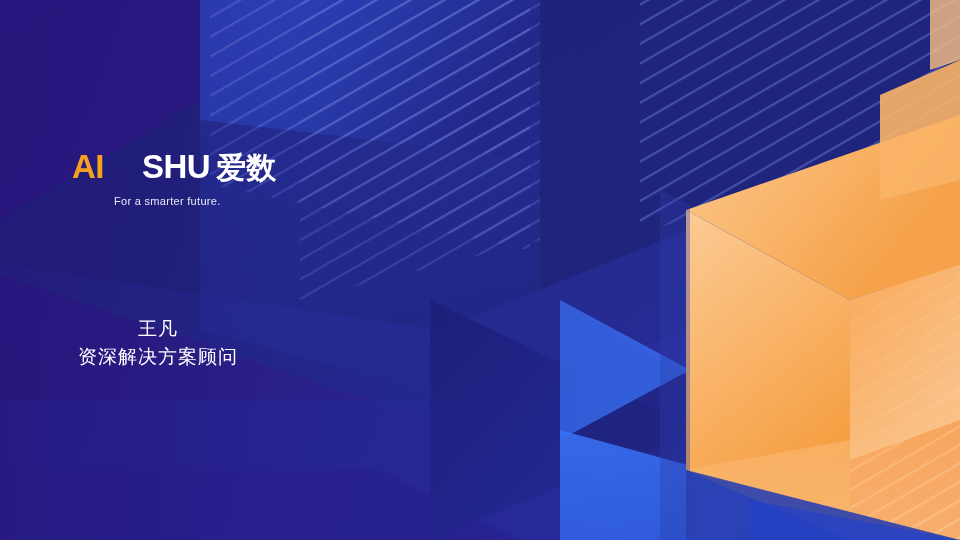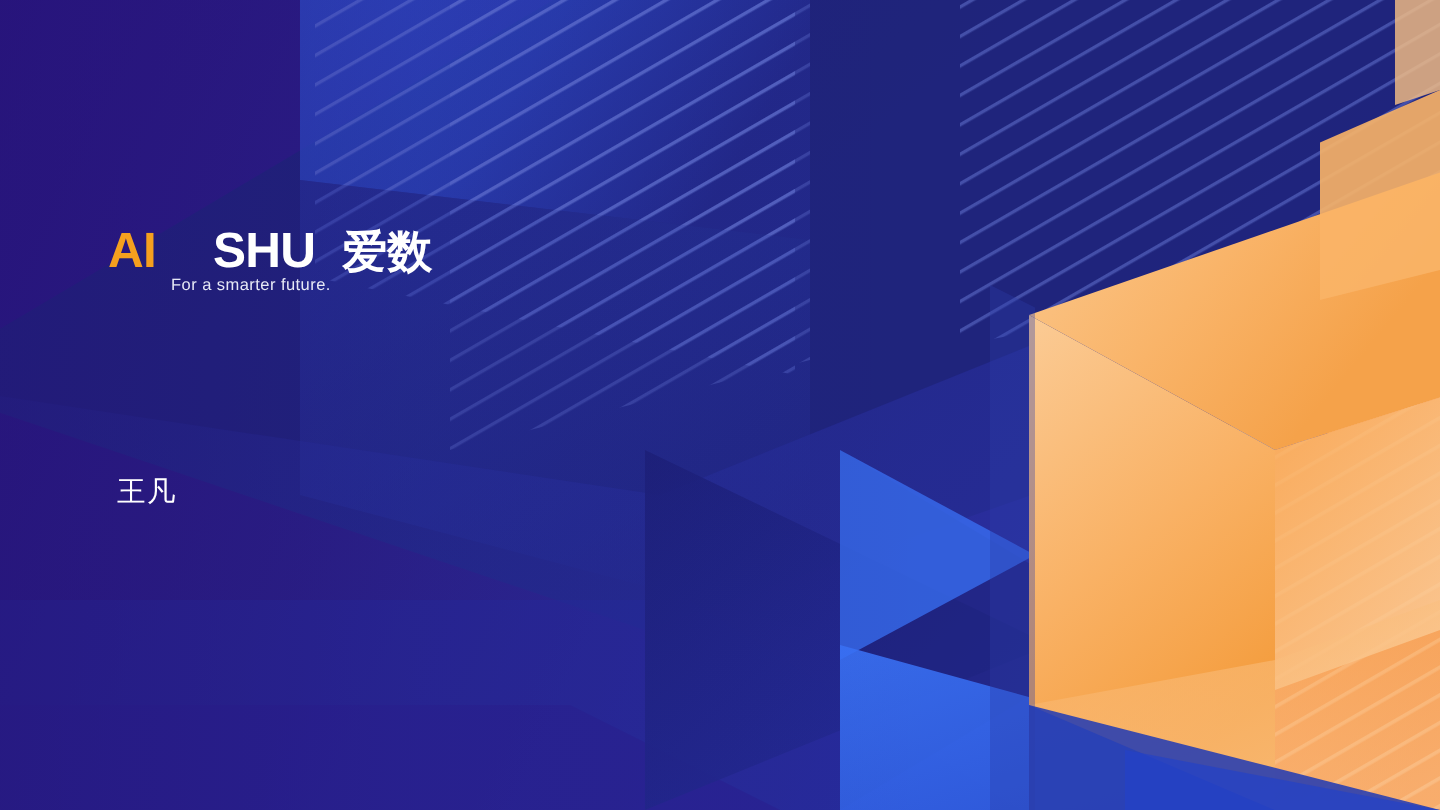--- a/index.html
+++ b/index.html
@@ -43,25 +43,25 @@
     letter-spacing: -0.5px;
     line-height: 1;
     white-space: nowrap;
   }
   .logo-ai { color: #f5a01e; }
   .logo-shu { color: #ffffff; margin-left: 38px; }
   .logo-cn {
     color: #ffffff;
     font-size: 30px;
     font-weight: 700;
-    margin-left: 18px;
+    margin-left: 6px;
     letter-spacing: 0px;
   }
   .logo-tagline {
-    margin-top: 0;
+    margin-top: 12px;
     margin-left: 42px;
     color: #e7e9f6;
     font-size: 11px;
     letter-spacing: 0.3px;
     font-weight: 400;
     white-space: nowrap;
   }
 
   .slide-title {
     position: absolute;
@@ -240,16 +240,17 @@
     <div class="logo-block">
       <div class="logo-wordmark">
         <span class="logo-ai">AI</span><span class="logo-shu">SHU</span><span class="logo-cn">爱数</span>
       </div>
       <div class="logo-tagline">For a smarter future.</div>
     </div>
 
 
     <div class="presenter-block">
       <div class="presenter-name">王凡</div>
+      <div class="presenter-role">资深解决方案顾问</div>
     </div>
 
   </div>
 </div>
 
 </body></html>

